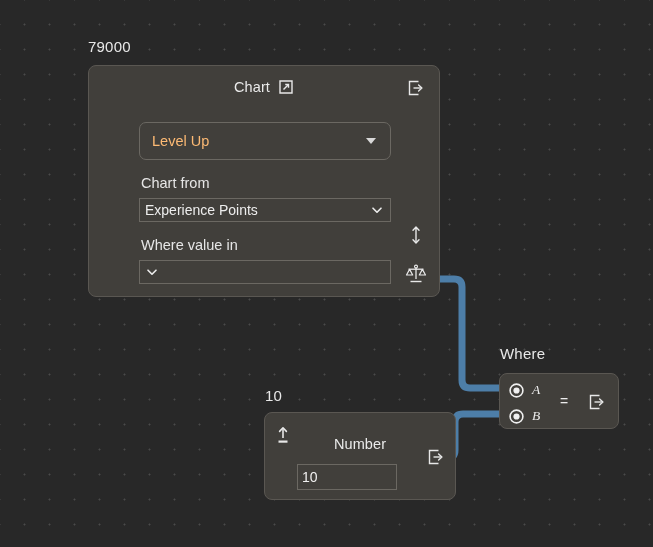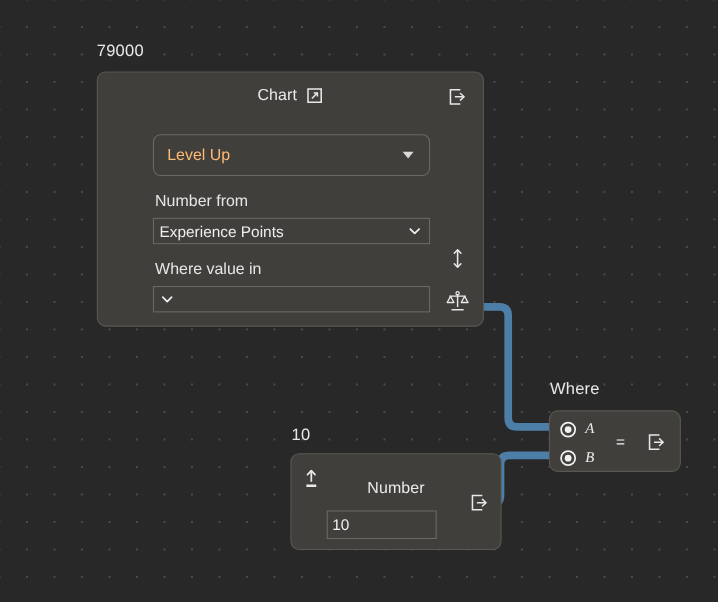--- a/index.html
+++ b/index.html
@@ -281,21 +281,21 @@
       </span>
     </div>
 
     <div id="chart-body">
 
       <div class="combo">
         <span class="val">Level Up</span>
         <span class="caret-tri"></span>
       </div>
 
-      <div class="field-label">Number from</div>
+      <div class="field-label">Chart from</div>
       <div class="select">
         <span class="val">Experience Points</span>
         <span class="ic">
           <svg width="14" height="14" viewBox="0 0 14 14">
             <path d="M3 5.2 L7 9.2 L11 5.2" fill="none" stroke="#ededed" stroke-width="1.6" stroke-linecap="round" stroke-linejoin="round"></path>
           </svg>
         </span>
       </div>
 
       <div class="field-label">Where value in</div>

